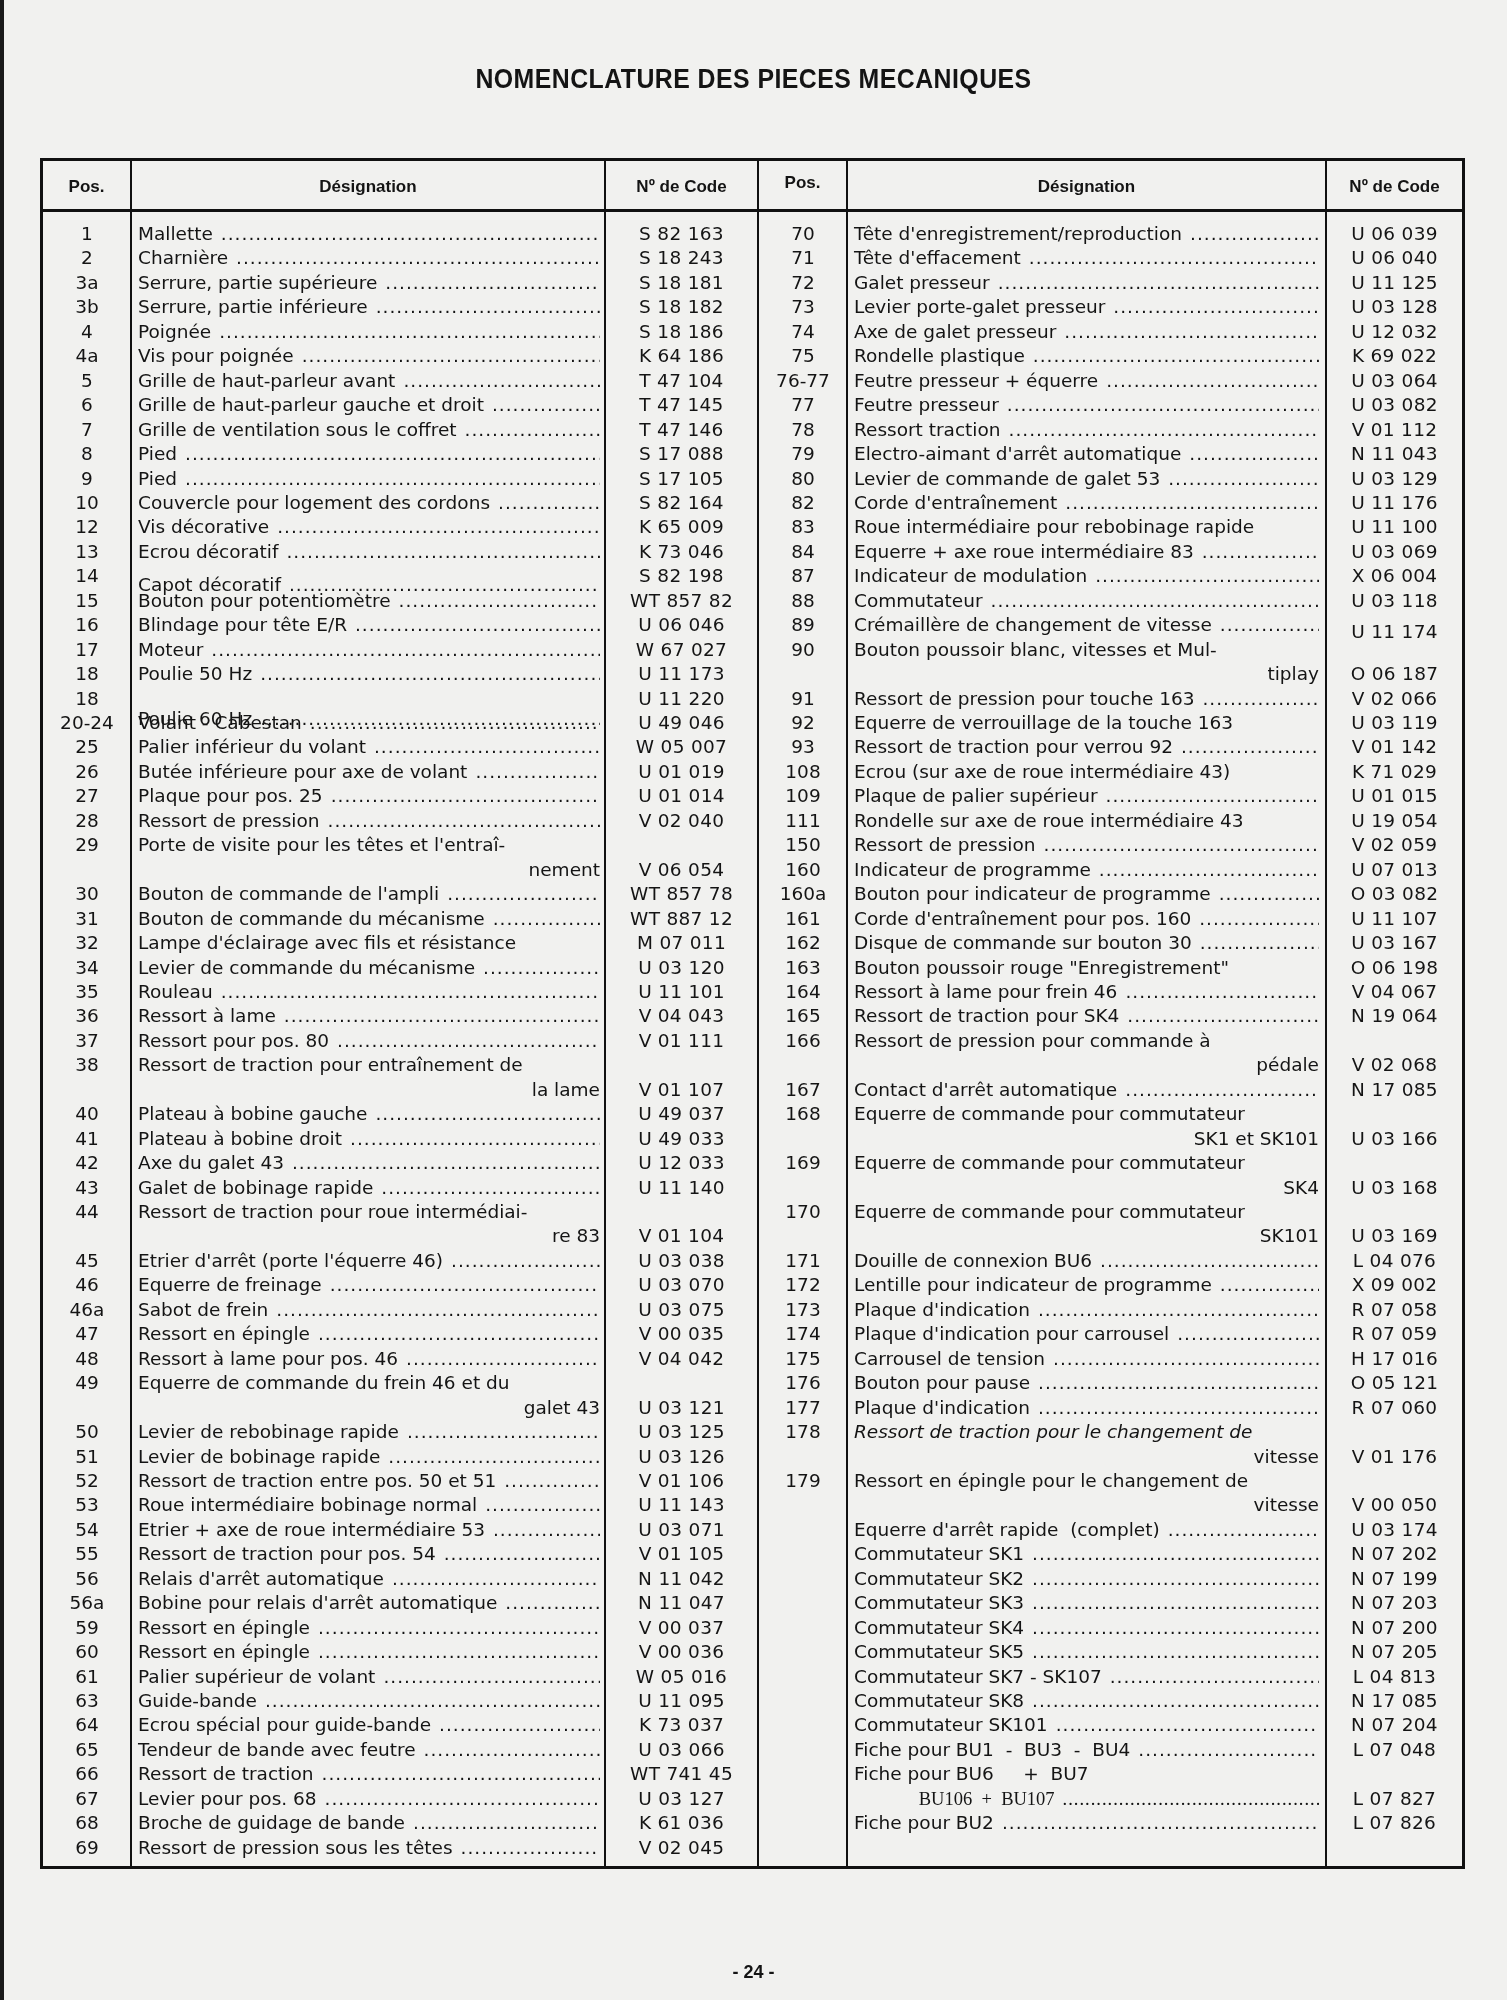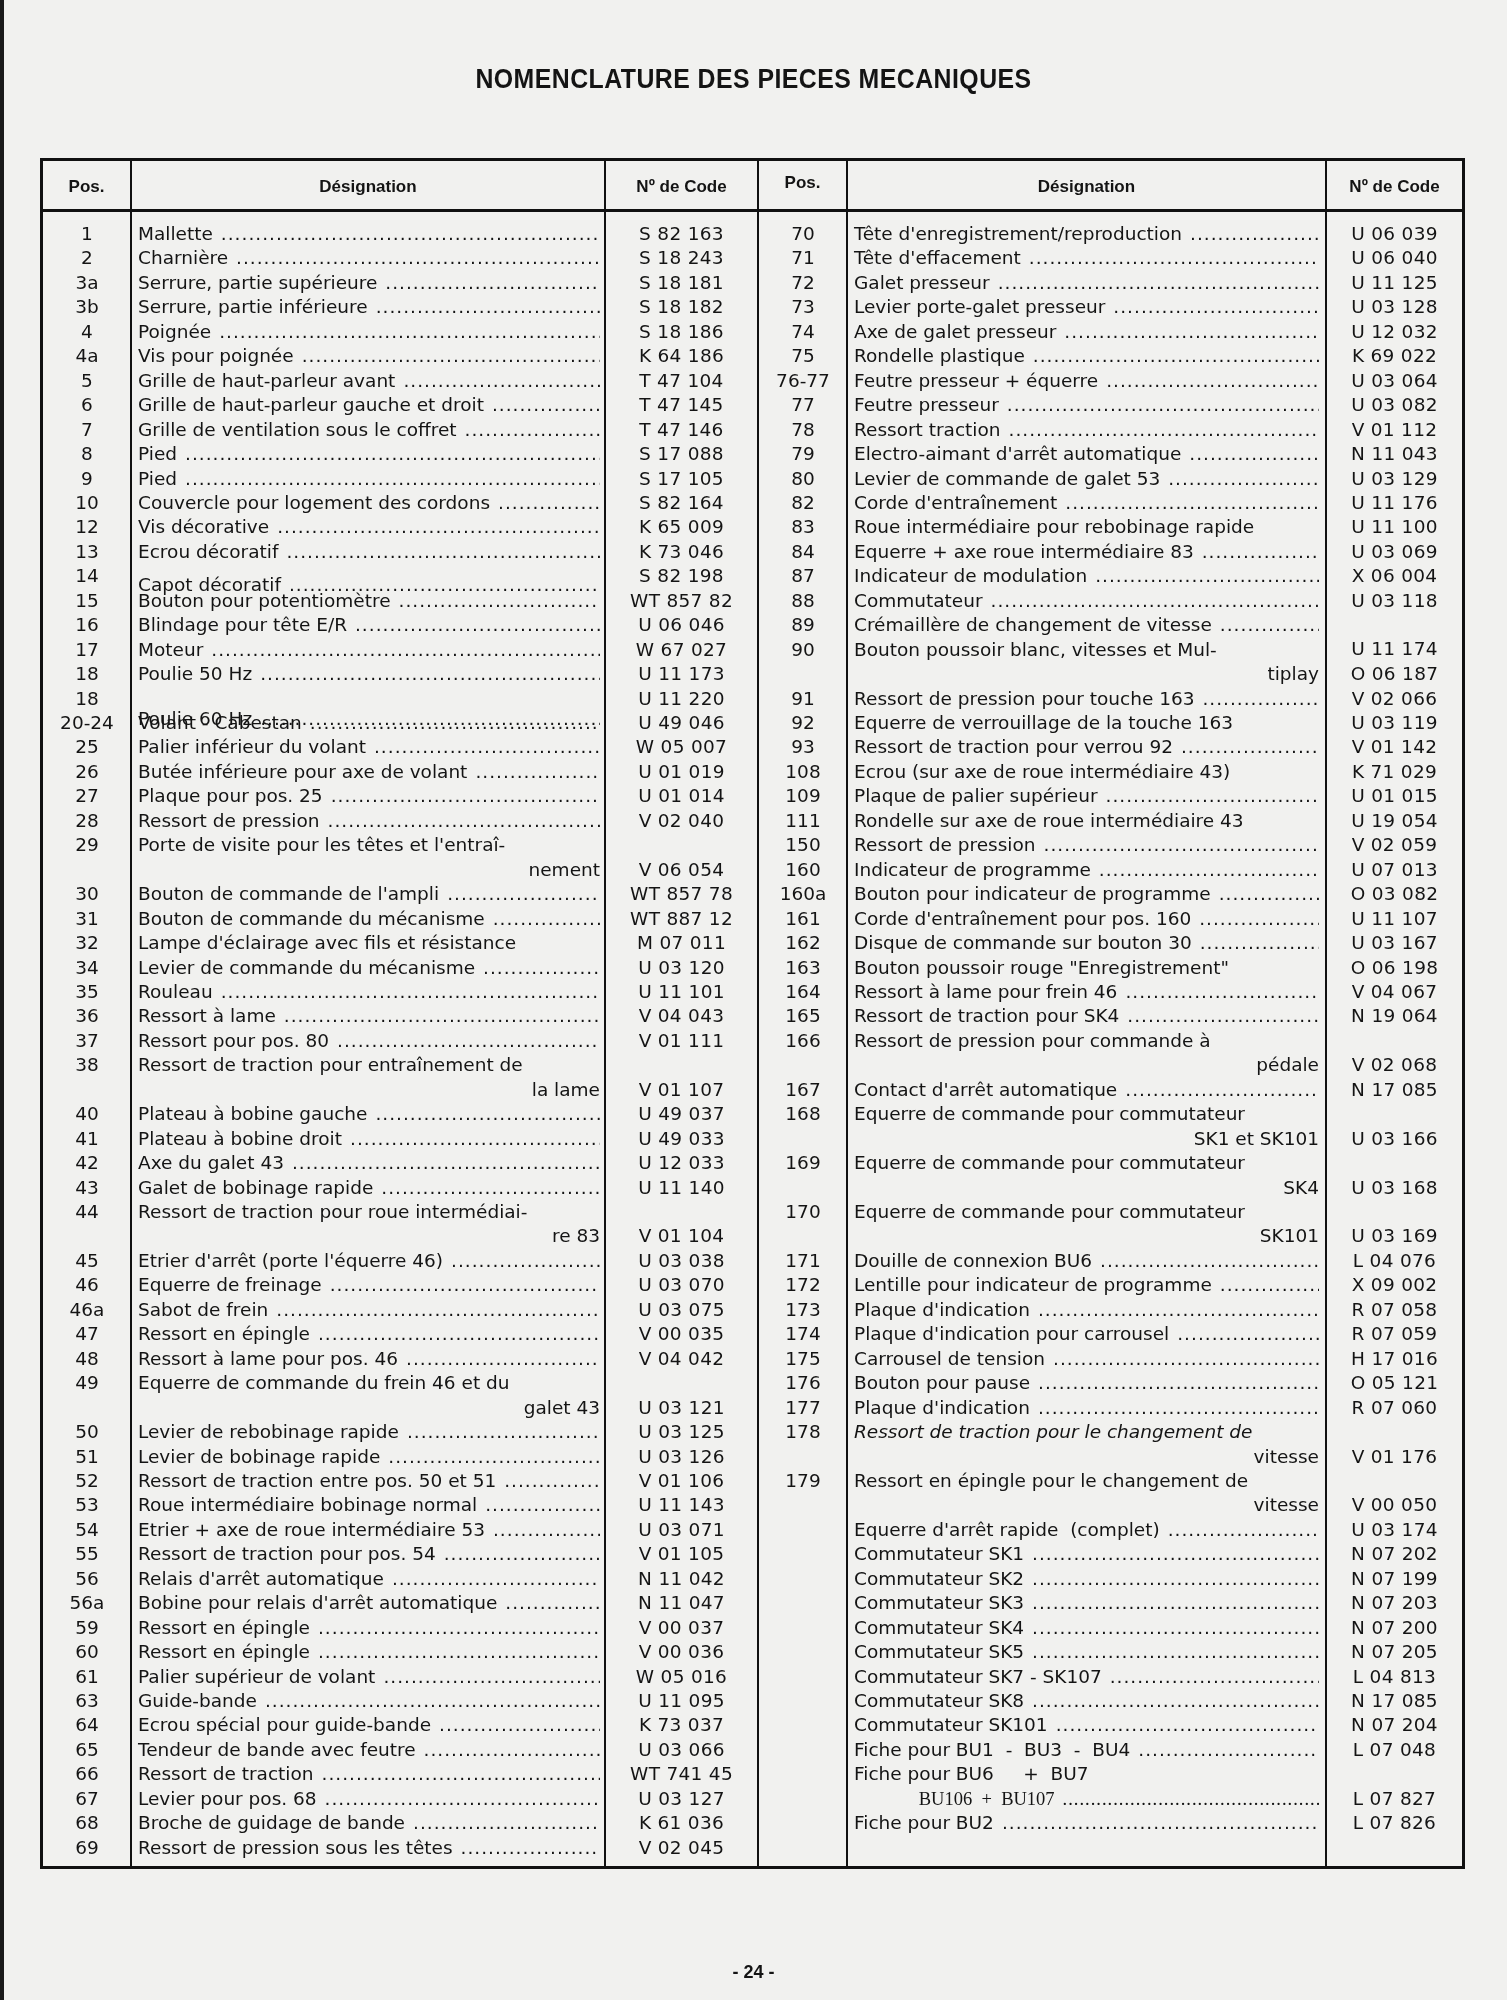--- a/index.html
+++ b/index.html
@@ -538,21 +538,21 @@
     <div class="row desig" style="left: 854px; width: 465px; top: 588.75px;">
       <span class="txt">Commutateur</span>
       <span class="dots">................................................................................</span>
     </div>
     <div class="row code" style="left: 1327px; width: 135px; top: 588.75px;">U 03 118</div>
     <div class="row pos" style="left: 760px; width: 86px; top: 613.2px;">89</div>
     <div class="row desig" style="left: 854px; width: 465px; top: 613.2px;">
       <span class="txt">Crémaillère de changement de vitesse</span>
       <span class="dots">................................................................................</span>
     </div>
-    <div class="row code" style="left: 1327px; width: 135px; top: 637px;">U 11 174</div>
+    <div class="row code" style="left: 1327px; width: 135px; top: 620px;">U 11 174</div>
     <div class="row pos" style="left: 760px; width: 86px; top: 637.65px;">90</div>
     <div class="row desig" style="left: 854px; width: 465px; top: 637.65px;">
       <span class="txt">Bouton poussoir blanc, vitesses et Mul-</span>
     </div>
     <div class="row desig right" style="left: 854px; width: 465px; top: 662.1px;">
       <span class="txt">tiplay</span>
     </div>
     <div class="row code" style="left: 1327px; width: 135px; top: 662.1px;">O 06 187</div>
     <div class="row pos" style="left: 760px; width: 86px; top: 686.55px;">91</div>
     <div class="row desig" style="left: 854px; width: 465px; top: 686.55px;">

